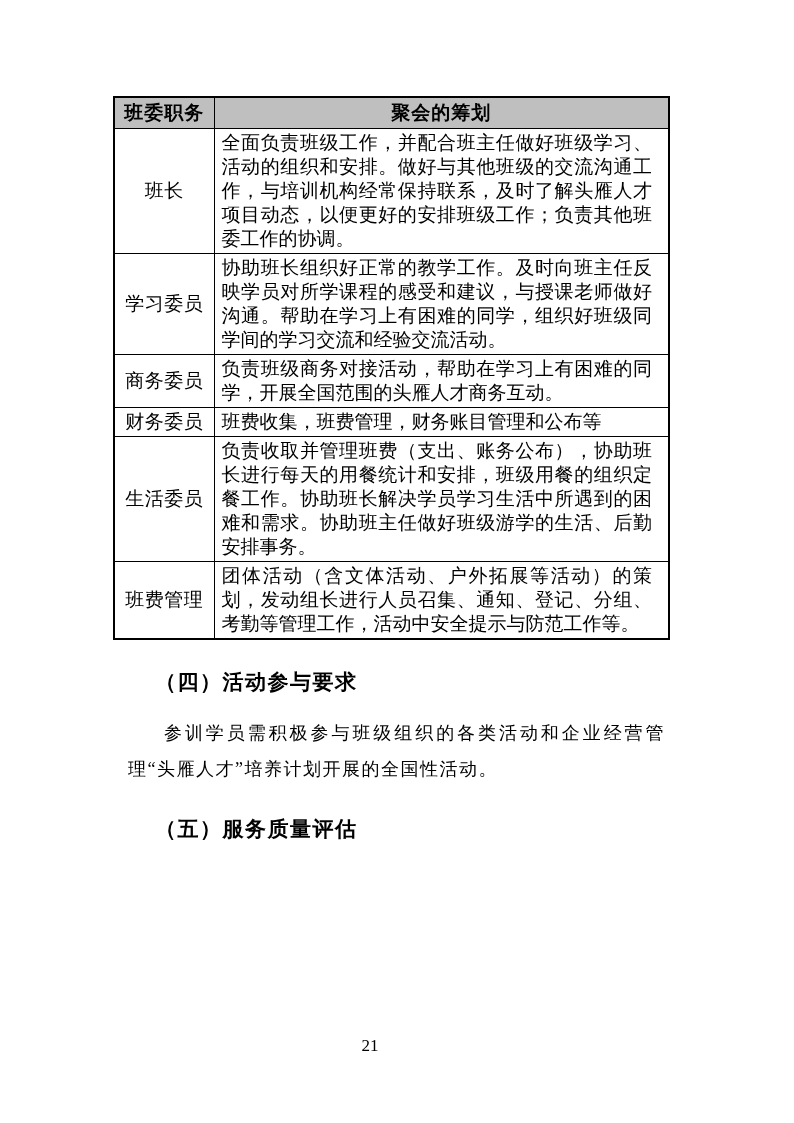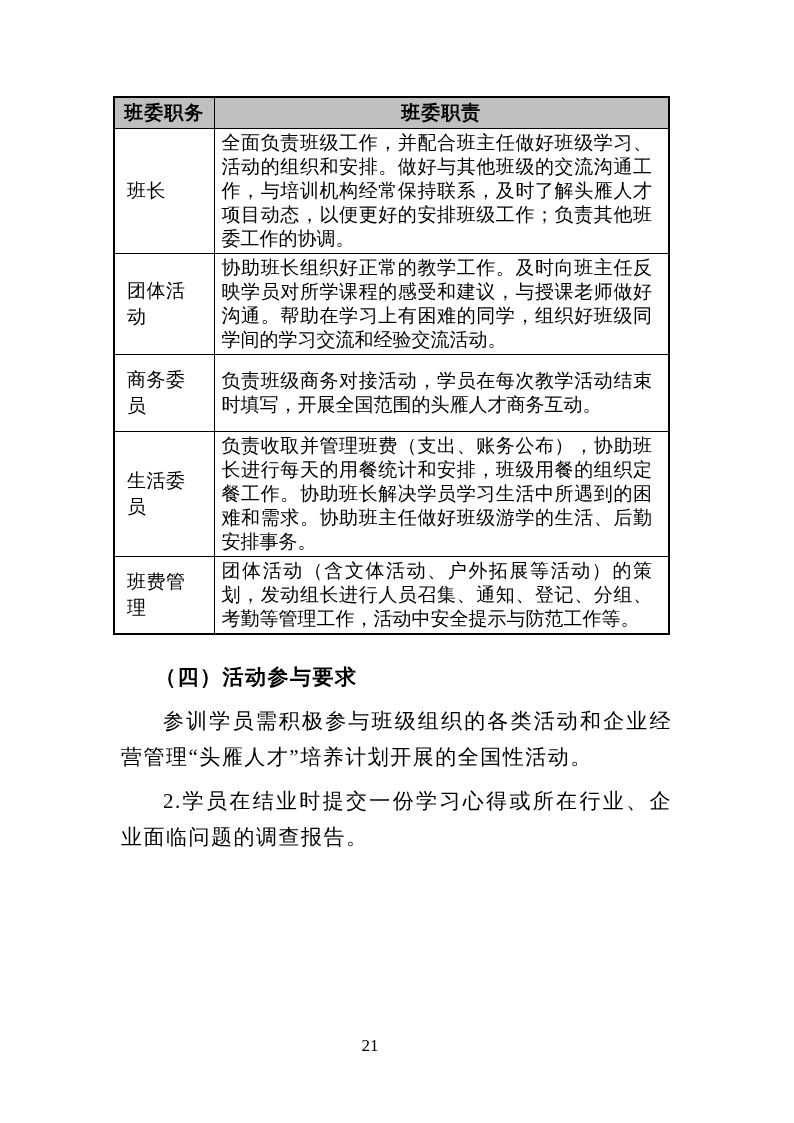--- a/index.html
+++ b/index.html
@@ -37,43 +37,44 @@
     background: #bfbfbf;
     font-size: 19px;
     font-weight: bold;
     text-align: center;
     padding: 2px 3px;
     height: 22px;
     letter-spacing: 1px;
   }
   col.role-col { width: 100px; }
   td.role {
+    text-align: center;
     vertical-align: middle;
     font-size: 19px;
-    padding: 12px;
+    padding: 1px;
     letter-spacing: 0.5px;
   }
   td.duty {
     font-size: 19px;
     line-height: 24px;
     padding: 2px 16px 2px 7px;
     text-align: justify;
     vertical-align: middle;
   }
   .section-heading {
     font-size: 21px;
     font-weight: bold;
     margin: 24px 0 0 0;
     line-height: 36px;
     text-indent: 2em;
     letter-spacing: 1.5px;
   }
   .para {
-    font-size: 21px;
-    margin: 8px;
+    font-size: 18px;
+    margin: 15px;
     line-height: 36px;
     text-indent: 2em;
     text-align: justify;
     letter-spacing: 1.5px;
   }
   .footer {
     position: absolute;
     left: 0;
     top: 1036px;
     width: 740px;
@@ -88,48 +89,52 @@
   <div class="content">
 
     <table class="committee">
       <colgroup>
         <col class="role-col">
         <col>
       </colgroup>
       <thead>
         <tr>
           <th>班委职务</th>
-          <th>班委职责</th>
+          <th>聚会的筹划</th>
         </tr>
       </thead>
       <tbody>
         <tr>
           <td class="role">班长</td>
           <td class="duty">全面负责班级工作，并配合班主任做好班级学习、活动的组织和安排。做好与其他班级的交流沟通工作，与培训机构经常保持联系，及时了解头雁人才项目动态，以便更好的安排班级工作；负责其他班委工作的协调。</td>
         </tr>
         <tr>
-          <td class="role">团体活动</td>
+          <td class="role">学习委员</td>
           <td class="duty">协助班长组织好正常的教学工作。及时向班主任反映学员对所学课程的感受和建议，与授课老师做好沟通。帮助在学习上有困难的同学，组织好班级同学间的学习交流和经验交流活动。</td>
         </tr>
         <tr>
           <td class="role">商务委员</td>
-          <td class="duty">负责班级商务对接活动，学员在每次教学活动结束时填写，开展全国范围的头雁人才商务互动。</td>
+          <td class="duty">负责班级商务对接活动，帮助在学习上有困难的同学，开展全国范围的头雁人才商务互动。</td>
+        </tr>
+        <tr>
+          <td class="role">财务委员</td>
+          <td class="duty">班费收集，班费管理，财务账目管理和公布等</td>
         </tr>
         <tr>
           <td class="role">生活委员</td>
           <td class="duty">负责收取并管理班费（支出、账务公布），协助班长进行每天的用餐统计和安排，班级用餐的组织定餐工作。协助班长解决学员学习生活中所遇到的困难和需求。协助班主任做好班级游学的生活、后勤安排事务。</td>
         </tr>
         <tr>
           <td class="role">班费管理</td>
           <td class="duty">团体活动（含文体活动、户外拓展等活动）的策划，发动组长进行人员召集、通知、登记、分组、考勤等管理工作，活动中安全提示与防范工作等。</td>
         </tr>
       </tbody>
     </table>
 
     <div class="section-heading">（四）活动参与要求</div>
     <p class="para">参训学员需积极参与班级组织的各类活动和企业经营管理“头雁人才”培养计划开展的全国性活动。</p>
 
-    <p class="para">2.学员在结业时提交一份学习心得或所在行业、企业面临问题的调查报告。</p>
+    <div class="section-heading">（五）服务质量评估</div>
 
   </div>
 
   <div class="footer">21</div>
 </div>
 
 </body></html>

